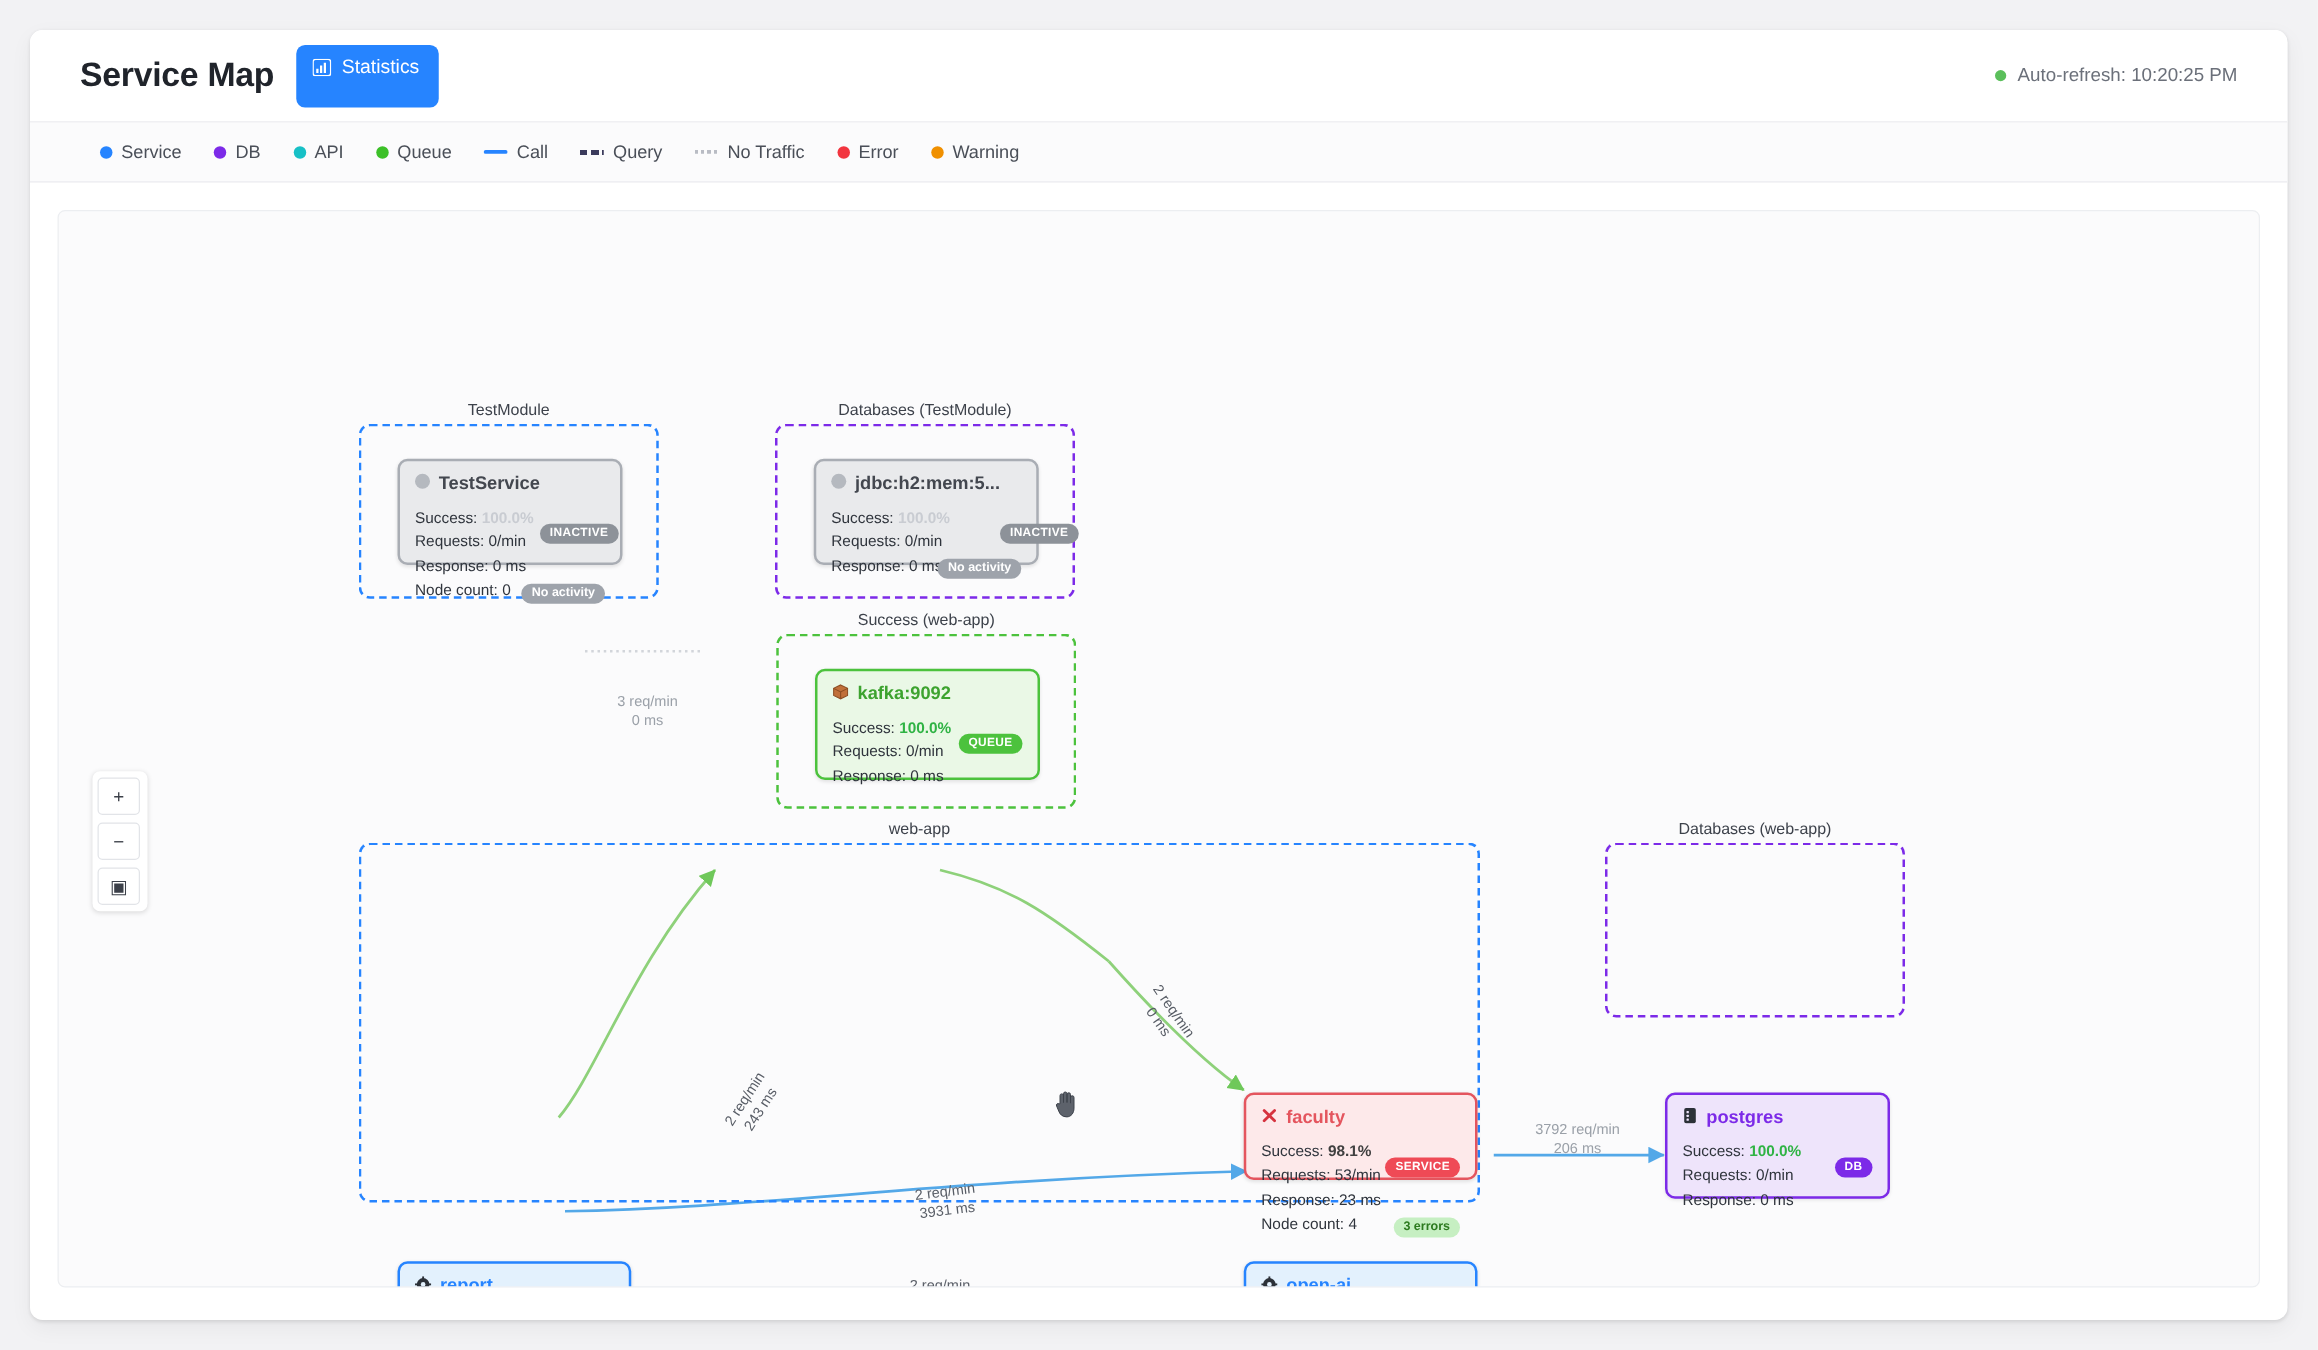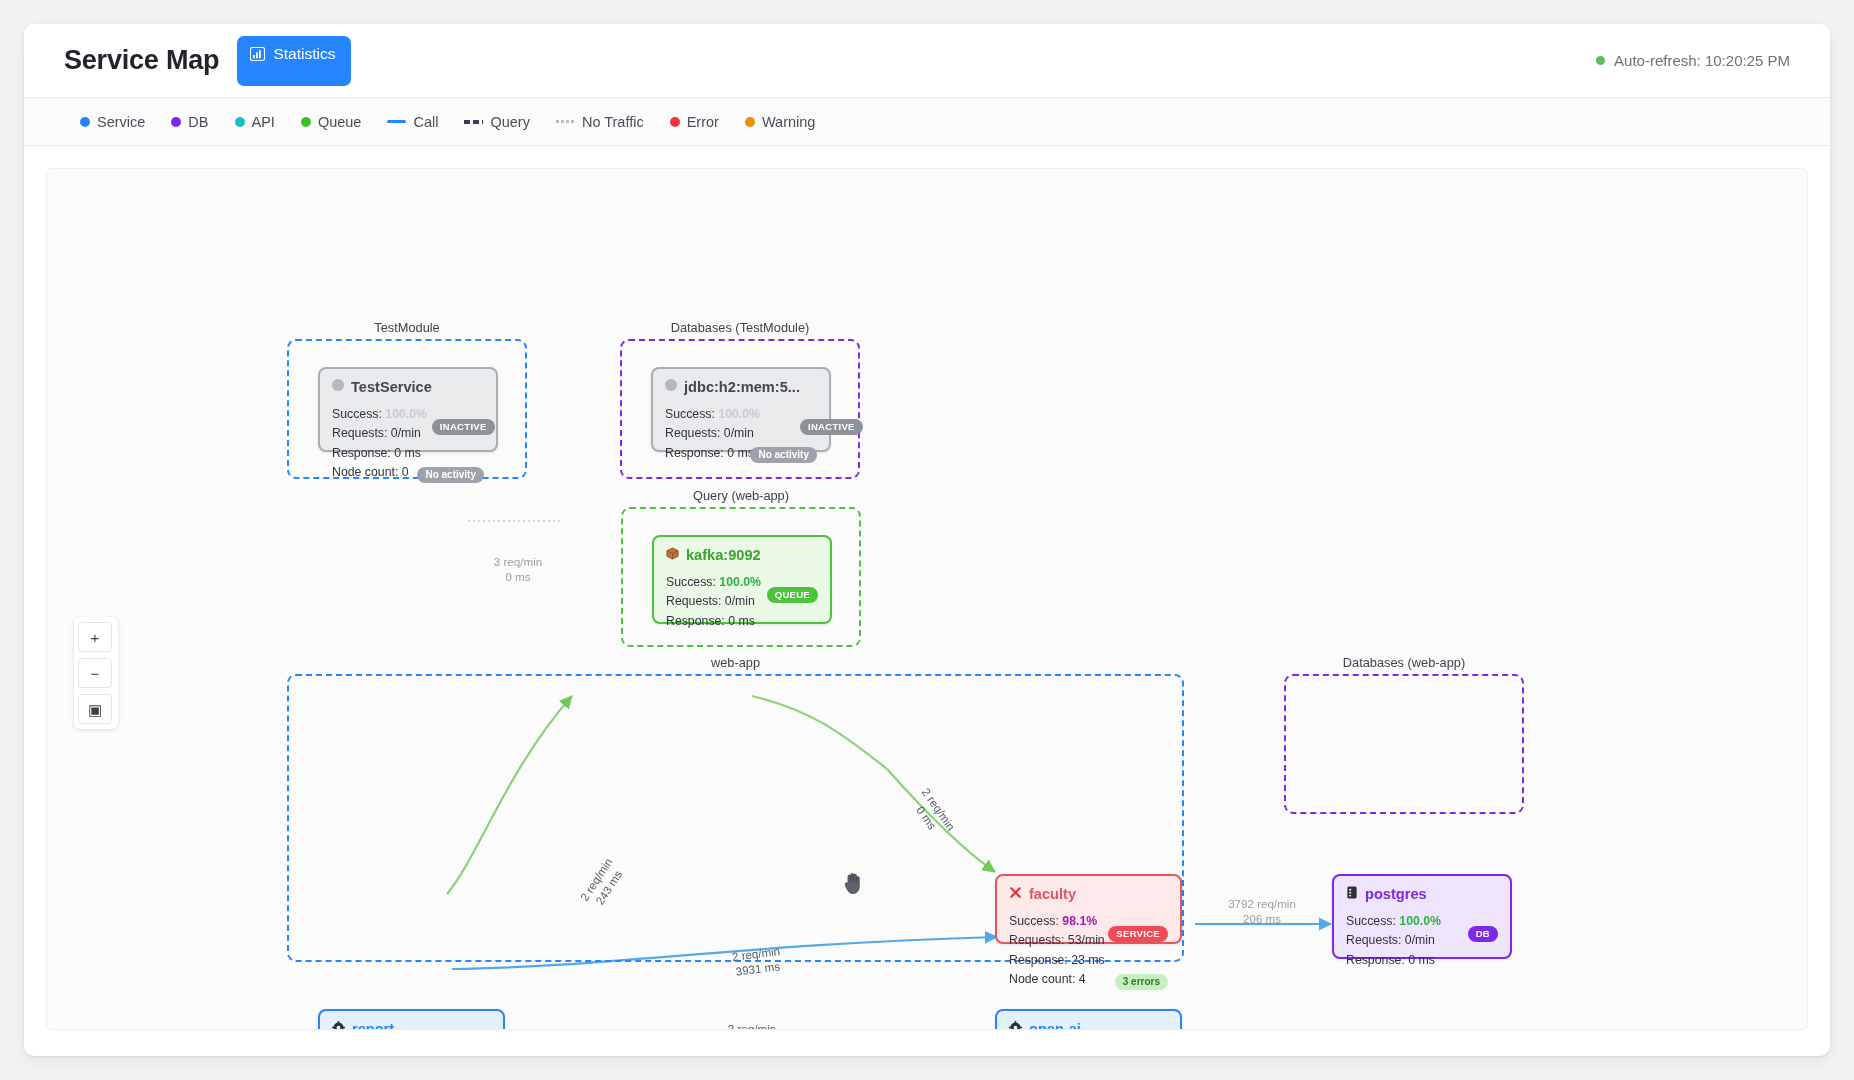--- a/index.html
+++ b/index.html
@@ -161,21 +161,21 @@
     font-weight: 700;
     letter-spacing: 0.3px;
     color: #fff;
     border-radius: 9px;
     padding: 3px 8px 3px 8px;
     line-height: 1;
     margin-top: 40px;
   }
   .node-metrics { font-size: 12.3px; color: #2f343c; line-height: 1.58; position: relative; }
   .node-metrics .val-ok { color: #2fb344; font-weight: 700; }
-  .node-metrics .val-warn { color: #a21caf; font-weight: 700; }
+  .node-metrics .val-warn { color: #404040; font-weight: 700; }
   .node-metrics .val-dim { color: #c9ccd2; font-weight: 700; }
   .pill-foot {
     position: absolute;
     right: 0; bottom: 0;
     font-size: 10px;
     font-weight: 700;
     border-radius: 10px;
     padding: 3px 8px;
     line-height: 1;
   }
@@ -316,21 +316,21 @@
 
       <div class="group-box" style="left:240px; top:170px; width:240px; height:140px; border-color:#2684ff;">
         <div class="group-label">TestModule</div>
       </div>
 
       <div class="group-box" style="left:573px; top:170px; width:240px; height:140px; border-color:#7c2ae8;">
         <div class="group-label">Databases (TestModule)</div>
       </div>
 
       <div class="group-box" style="left:574px; top:338px; width:240px; height:140px; border-color:#4cc23d;">
-        <div class="group-label">Query (web-app)</div>
+        <div class="group-label">Success (web-app)</div>
       </div>
 
       <div class="group-box" style="left:240px; top:505px; width:897px; height:288px; border-color:#2684ff;">
         <div class="group-label">web-app</div>
       </div>
 
       <div class="group-box" style="left:1237px; top:505px; width:240px; height:140px; border-color:#7c2ae8;">
         <div class="group-label">Databases (web-app)</div>
       </div>
 

